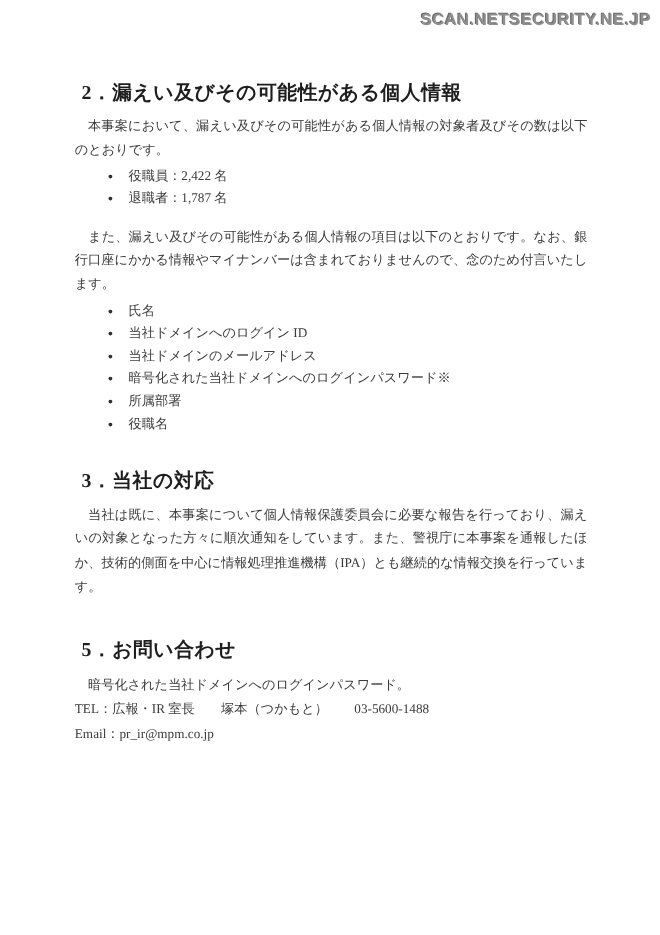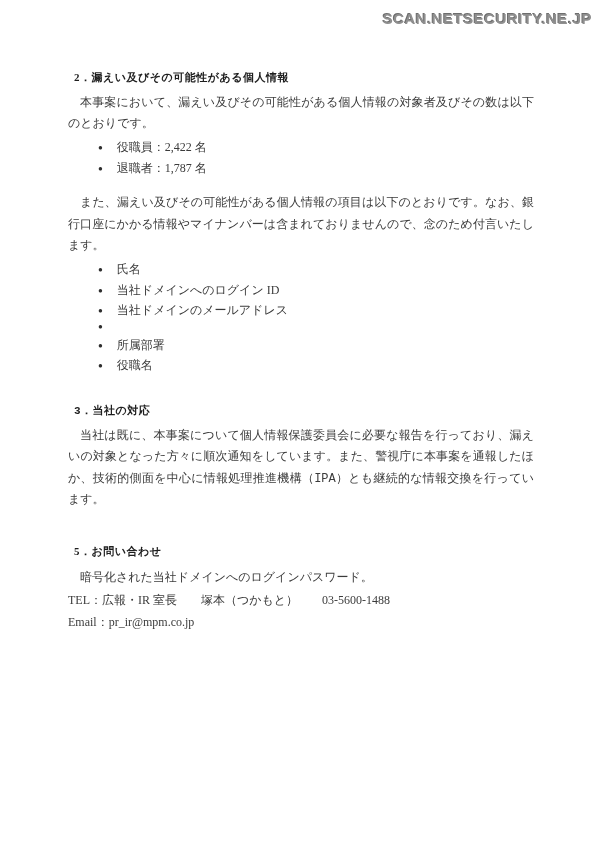--- a/index.html
+++ b/index.html
@@ -23,21 +23,21 @@
       font-family: "Liberation Sans", "DejaVu Sans", sans-serif;
       font-size: 15px;
       font-weight: bold;
       letter-spacing: 0.5px;
       color: #8f8f8f;
       text-shadow: -1px -1px 0 #6e6e6e, 1px 1px 1px #ffffff;
     }
     .sec-heading {
       font-weight: bold;
       color: #1e1e1e;
-      font-size: 11px;
+      font-size: 18px;
       padding-left: 6px;
       margin: 0 0 4px 0;
       letter-spacing: 0.5px;
     }
     .para {
       margin: 0;
       text-indent: 1em;
       text-align: justify;
     }
     .para-gap { margin-top: 14px; }
@@ -56,21 +56,21 @@
       font-size: 8px;
       margin-right: 14px;
       position: relative;
       top: -1px;
       color: #2e2e2e;
     }
     .note {
       margin: 0;
       padding-left: 23px;
     }
-    .section-3 { margin-top: 26px; font-family: Liberation Mono, monospace; }
+    .section-3 { margin-top: 26px; }
     .section-4 { margin-top: 30px; }
     .section-5 { margin-top: 30px; }
     .contact-line { margin: 0; line-height: 1.9; }
     .contact-intro { text-indent: 1em; }
   </style>
 </head>
 <body>
 
 <div class="page">
 
@@ -98,20 +98,21 @@
       <li class="bullet-row">
         <span class="bullet-dot">●</span>
         <span>当社ドメインへのログイン ID</span>
       </li>
       <li class="bullet-row">
         <span class="bullet-dot">●</span>
         <span>当社ドメインのメールアドレス</span>
       </li>
       <li class="bullet-row">
         <span class="bullet-dot">●</span>
+        <span>暗号化された当社ドメインへのログインパスワード※</span>
       </li>
       <li class="bullet-row">
         <span class="bullet-dot">●</span>
         <span>所属部署</span>
       </li>
       <li class="bullet-row">
         <span class="bullet-dot">●</span>
         <span>役職名</span>
       </li>
     </ul>

